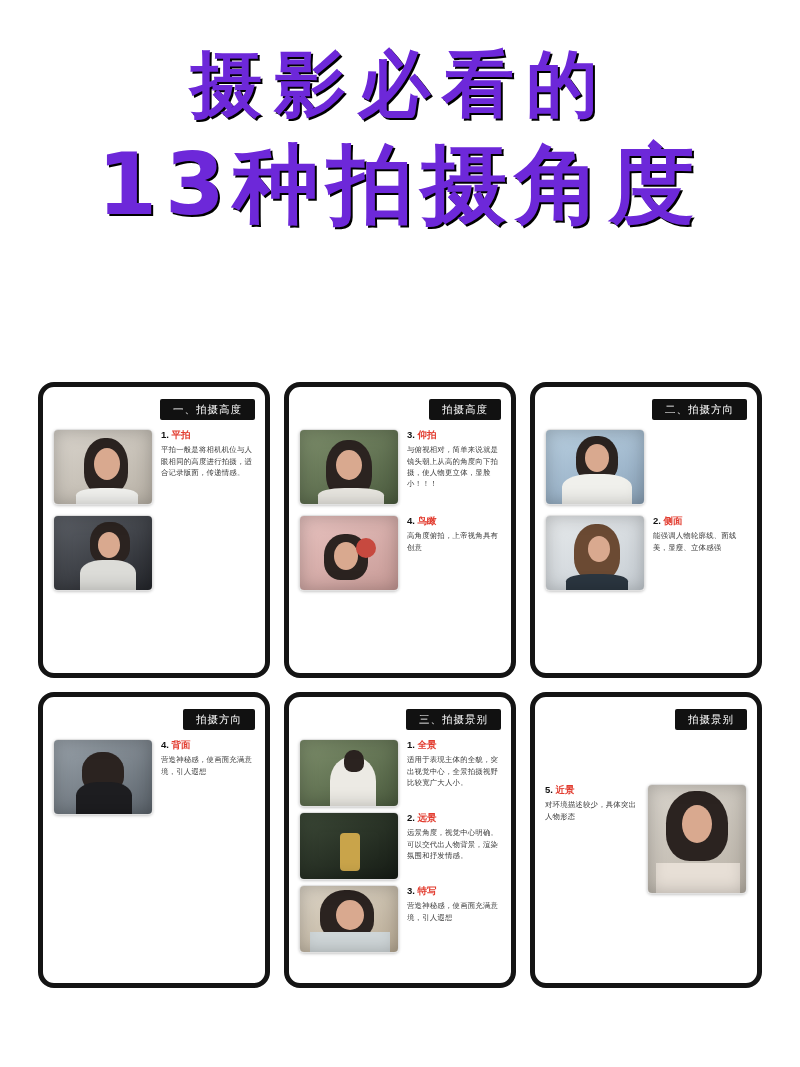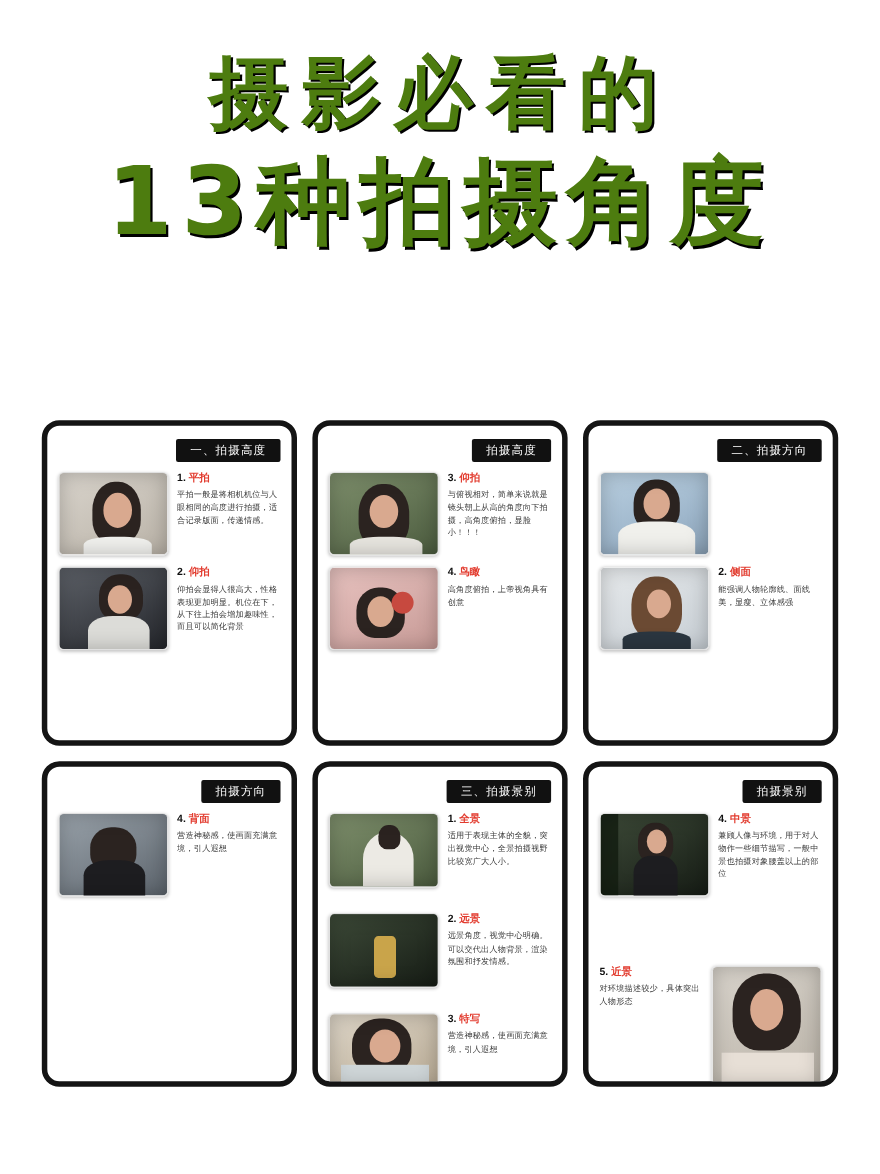--- a/index.html
+++ b/index.html
@@ -21,21 +21,21 @@
   }
 
   
   .title-block {
     padding-top: 46px;
     text-align: center;
   }
   .title-line {
     font-family: "DejaVu Sans", sans-serif;
     font-weight: bold;
-    color: #4d7c0f;
+    color: #6d28d9;
     letter-spacing: 6px;
     line-height: 1.08;
   }
   .title-line-1 {
     font-size: 72px;
     letter-spacing: 12px;
     text-shadow: 2px 2px 0 #000;
   }
   .title-line-2 {
     font-size: 86px;
@@ -187,27 +187,20 @@
           </div>
         </div>
         <div class="row">
           <div class="thumb">
             <div class="thumb-inner dark-room"></div>
             <div class="hair" style="left:36px;top:6px;width:40px;height:42px;"></div>
             <div class="skin" style="left:44px;top:16px;width:22px;height:26px;"></div>
             <div class="cloth-w" style="left:26px;top:44px;width:56px;height:32px;background:#dcdcd8;"></div>
             <div class="vign"></div>
           </div>
-          <div class="caption">
-            <div class="cap-title">
-              <span class="cap-num">2.</span>
-              <span class="cap-name">仰拍</span>
-            </div>
-            <div class="cap-text">仰拍会显得人很高大，性格表现更加明显。机位在下，从下往上拍会增加趣味性，而且可以简化背景</div>
-          </div>
         </div>
       </div>
     </div>
 
     <div class="card">
       <div class="card-header">
         <span class="card-header-label">拍摄高度</span>
       </div>
       <div class="rows">
         <div class="row">
@@ -216,21 +209,21 @@
             <div class="hair" style="left:26px;top:10px;width:46px;height:58px;"></div>
             <div class="skin" style="left:36px;top:20px;width:26px;height:30px;"></div>
             <div class="cloth-w" style="left:18px;top:58px;width:66px;height:18px;background:#e8e6e0;"></div>
             <div class="vign"></div>
           </div>
           <div class="caption">
             <div class="cap-title">
               <span class="cap-num">3.</span>
               <span class="cap-name">仰拍</span>
             </div>
-            <div class="cap-text">与俯视相对，简单来说就是镜头朝上从高的角度向下拍摄，高角度俯拍，显脸小！！！</div>
+            <div class="cap-text">与俯视相对，简单来说就是镜头朝上从高的角度向下拍摄，使人物更立体，显脸小！！！</div>
           </div>
         </div>
         <div class="row">
           <div class="thumb">
             <div class="thumb-inner pink-soft"></div>
             <div class="hair" style="left:24px;top:18px;width:44px;height:46px;"></div>
             <div class="skin" style="left:34px;top:26px;width:24px;height:28px;"></div>
             <div class="ph" style="left:56px;top:22px;width:20px;height:20px;border-radius:50%;background:#c7493f;"></div>
             <div class="vign"></div>
           </div>
@@ -298,21 +291,21 @@
             <div class="cap-text">营造神秘感，使画面充满意境，引人遐想</div>
           </div>
         </div>
       </div>
     </div>
 
     <div class="card">
       <div class="card-header">
         <span class="card-header-label">三、拍摄景别</span>
       </div>
-      <div class="rows" style="gap:23px;">
+      <div class="rows" style="gap:5px;">
         <div class="row">
           <div class="thumb" style="height:66px;">
             <div class="thumb-inner green-out"></div>
             <div class="ph" style="left:30px;top:16px;width:46px;height:50px;background:#eceae4;border-radius:50% 50% 0 0;"></div>
             <div class="hair" style="left:44px;top:10px;width:20px;height:22px;"></div>
             <div class="vign"></div>
           </div>
           <div class="caption">
             <div class="cap-title">
               <span class="cap-num">1.</span>
@@ -352,37 +345,20 @@
           </div>
         </div>
       </div>
     </div>
 
     <div class="card">
       <div class="card-header">
         <span class="card-header-label">拍摄景别</span>
       </div>
       <div class="rows" style="gap:18px;">
-        <div class="row">
-          <div class="thumb">
-            <div class="thumb-inner dark-green"></div>
-            <div class="hair" style="left:34px;top:8px;width:32px;height:36px;"></div>
-            <div class="skin" style="left:42px;top:14px;width:18px;height:22px;"></div>
-            <div class="cloth-d" style="left:30px;top:38px;width:40px;height:38px;"></div>
-            <div class="ph" style="left:0;top:0;width:16px;height:74px;background:rgba(20,30,18,.85);"></div>
-            <div class="vign"></div>
-          </div>
-          <div class="caption">
-            <div class="cap-title">
-              <span class="cap-num">4.</span>
-              <span class="cap-name">中景</span>
-            </div>
-            <div class="cap-text">兼顾人像与环境，用于对人物作一些细节描写，一般中景也拍摄对象腰盖以上的部位</div>
-          </div>
-        </div>
         <div class="row reverse">
           <div class="thumb tall">
             <div class="thumb-inner warm-grey"></div>
             <div class="hair" style="left:18px;top:6px;width:62px;height:70px;"></div>
             <div class="skin" style="left:34px;top:20px;width:30px;height:38px;"></div>
             <div class="ph" style="left:8px;top:78px;width:84px;height:30px;background:#e7dfd6;"></div>
             <div class="vign"></div>
           </div>
           <div class="caption">
             <div class="cap-title">

